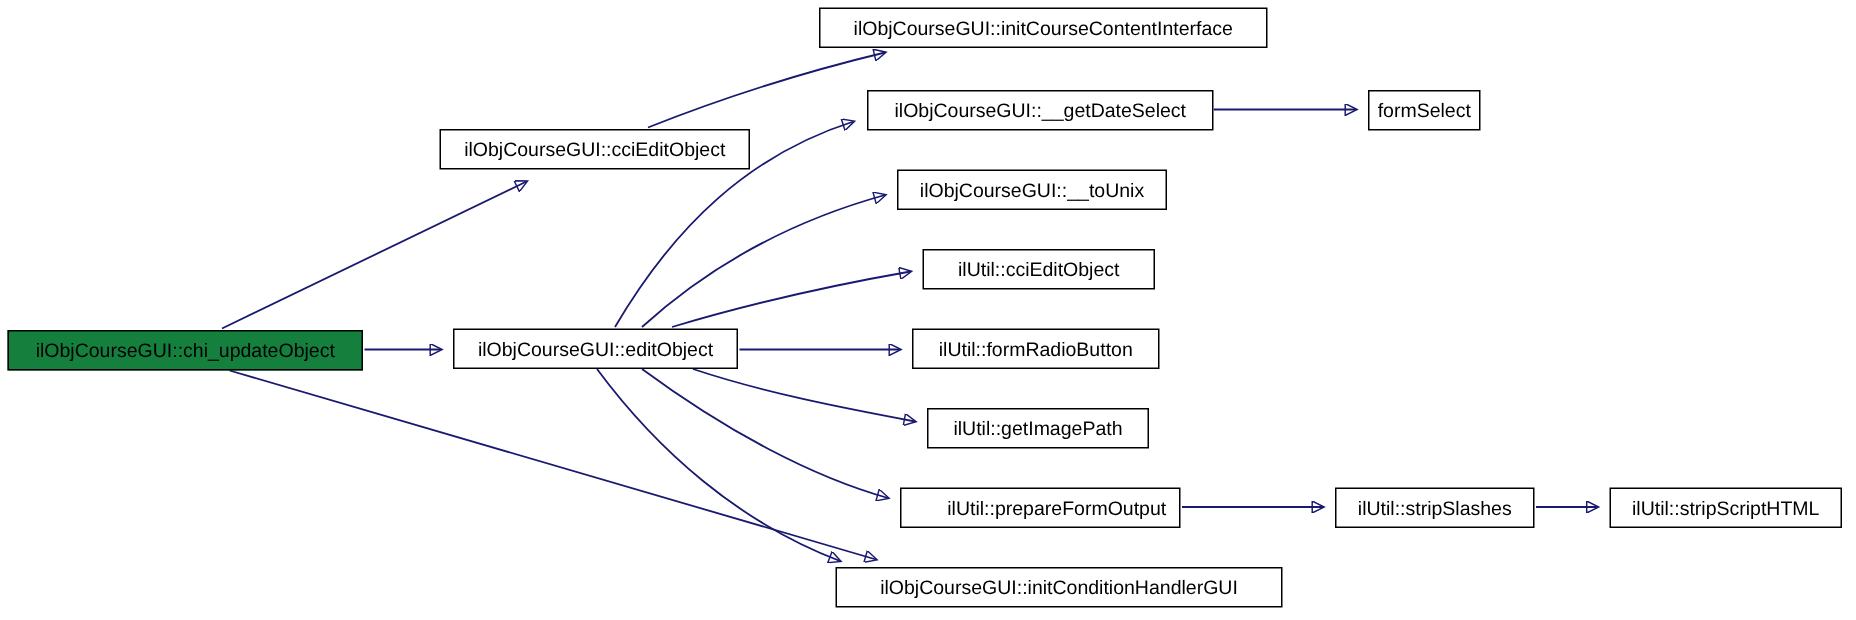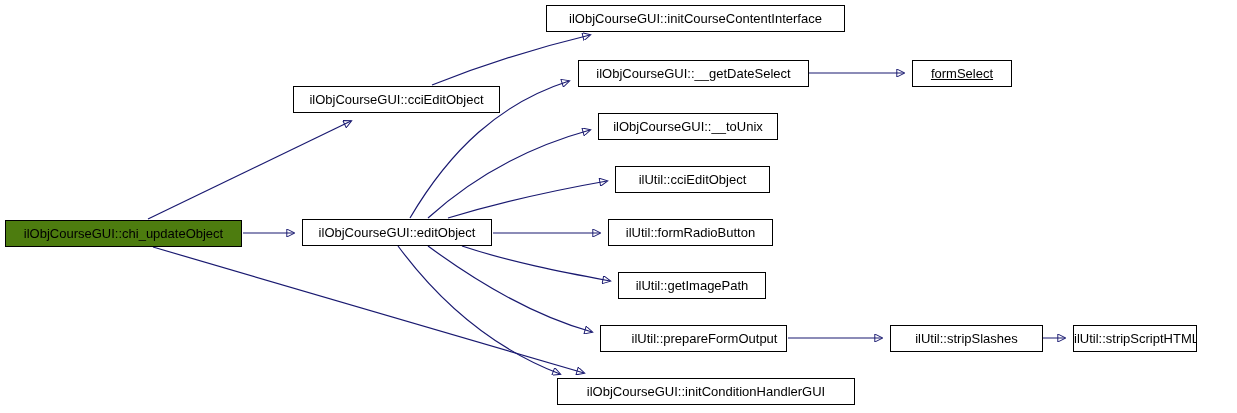--- a/index.html
+++ b/index.html
@@ -36,21 +36,21 @@
     border: 1px solid #000000;
     background: #ffffff;
     color: #000000;
     font-size: 13px;
     text-align: center;
     white-space: nowrap;
     overflow: hidden;
     cursor: pointer;
   }
   .node.highlighted {
-    background: #4d7c0f;
+    background: #15803d;
     border: 1.5px solid #000000;
     cursor: default;
   }
 </style>
 </head>
 <body>
 
 <div class="canvas">
 
   <svg class="edges" viewBox="0 0 1237 413" xmlns="http://www.w3.org/2000/svg">
@@ -78,31 +78,31 @@
   <div class="node highlighted" style="left:5px;   top:220px; width:237px;">ilObjCourseGUI::chi_updateObject</div>
 
   <div class="node" style="left:293px; top:86px;  width:207px;">ilObjCourseGUI::cciEditObject</div>
 
   <div class="node" style="left:302px; top:219px; width:190px;">ilObjCourseGUI::editObject</div>
 
   <div class="node" style="left:546px; top:5px;   width:299px;">ilObjCourseGUI::initCourseContentInterface</div>
 
   <div class="node" style="left:578px; top:60px;  width:231px;">ilObjCourseGUI::__getDateSelect</div>
 
-  <div class="node" style="left:912px; top:60px;  width:100px;text-decoration:underline;">formSelect</div>
+  <div class="node" style="left:912px; top:60px;  width:75px;">formSelect</div>
 
   <div class="node" style="left:598px; top:113px; width:180px;">ilObjCourseGUI::__toUnix</div>
 
   <div class="node" style="left:615px; top:166px; width:155px;">ilUtil::cciEditObject</div>
 
   <div class="node" style="left:608px; top:219px; width:165px;">ilUtil::formRadioButton</div>
 
   <div class="node" style="left:618px; top:272px; width:148px;">ilUtil::getImagePath</div>
 
   <div class="node" style="left:600px; top:325px; width:187px;padding-left:22px;">ilUtil::prepareFormOutput</div>
 
-  <div class="node" style="left:890px; top:325px; width:153px;">ilUtil::stripSlashes</div>
+  <div class="node" style="left:890px; top:325px; width:133px;">ilUtil::stripSlashes</div>
 
-  <div class="node" style="left:1073px; top:325px; width:124px;">ilUtil::stripScriptHTML</div>
+  <div class="node" style="left:1073px; top:325px; width:155px;">ilUtil::stripScriptHTML</div>
 
   <div class="node" style="left:557px; top:378px; width:298px;">ilObjCourseGUI::initConditionHandlerGUI</div>
 
 </div>
 
 </body></html>

